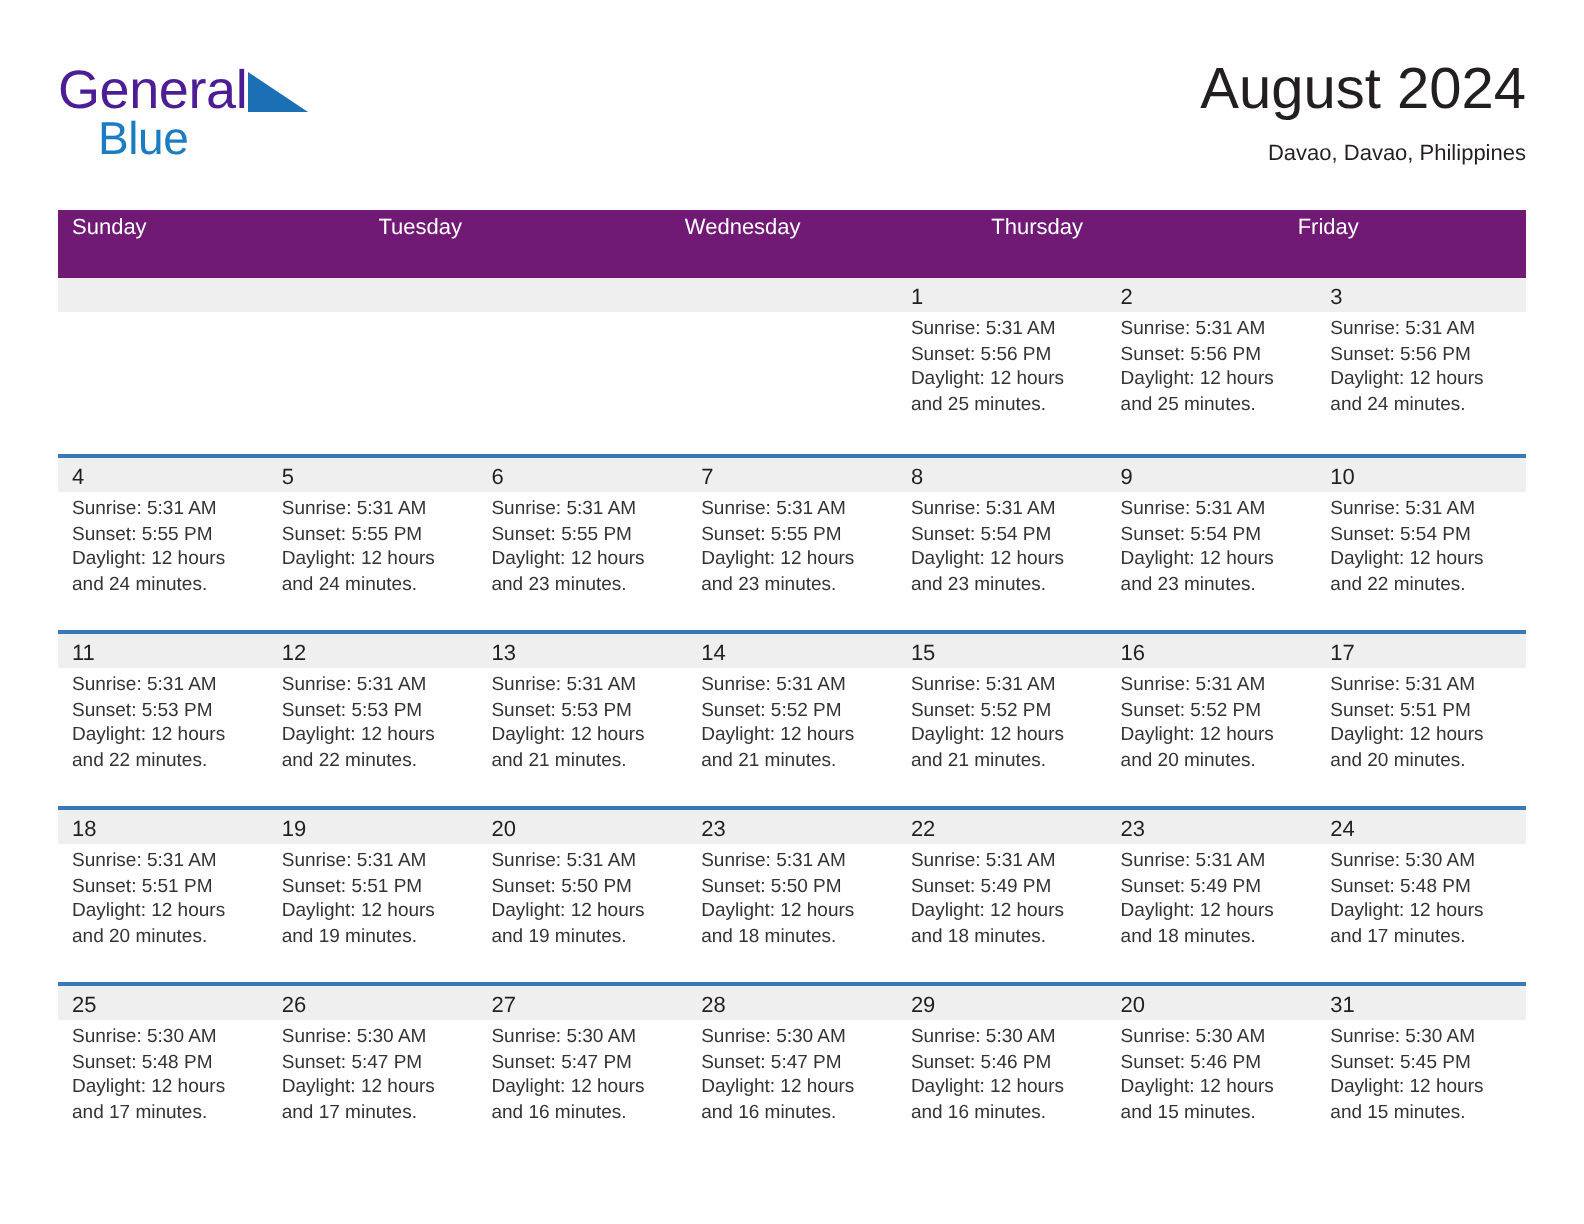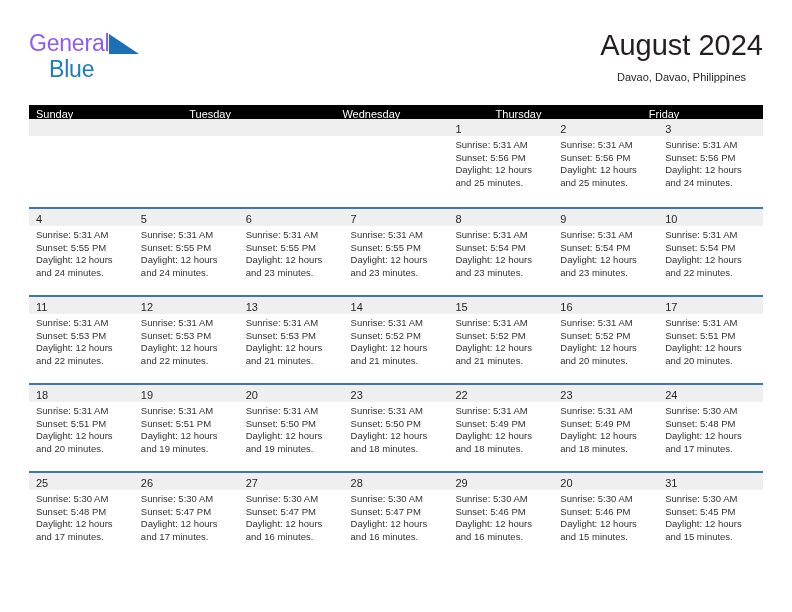--- a/index.html
+++ b/index.html
@@ -33,22 +33,22 @@
     position: absolute;
     left: 0;
     top: 4px;
     width: 200px;
     height: 58px;
     line-height: 1;
   }
   .brand-row1 {
     position: relative;
     display: block;
-    font-size: 23px;
-    color: #8b5cf6;
+    font-size: 27px;
+    color: #4c1d95;
     letter-spacing: -0.2px;
     height: 25px;
   }
   .brand-tri {
     display: inline-block;
     vertical-align: top;
     margin-left: 0px;
     margin-top: 2px;
   }
   .brand-row2 {
@@ -57,21 +57,21 @@
     color: #1b7cc2;
     letter-spacing: -0.2px;
     margin-left: 20px;
     margin-top: 1px;
   }
 
   .title-block {
     position: absolute;
     right: 0;
     top: 0;
-    text-align: center;
+    text-align: right;
   }
   .cal-title {
     font-size: 29px;
     color: #231f20;
     font-weight: normal;
     line-height: 34px;
     white-space: nowrap;
   }
   .cal-subtitle {
     font-size: 11px;
@@ -83,22 +83,22 @@
 
   
   .calendar {
     position: absolute;
     left: 29px;
     top: 105px;
     width: 734px;
   }
   .weekday-row {
     display: flex;
-    background: #000000;
-    height: 14px;
+    background: #701a75;
+    height: 34px;
     gap: 32px;
   }
   .weekday {
     flex: 1 1 0;
     box-sizing: border-box;
     padding-left: 7px;
     font-size: 11px;
     color: #ffffff;
     line-height: 19px;
     white-space: nowrap;

